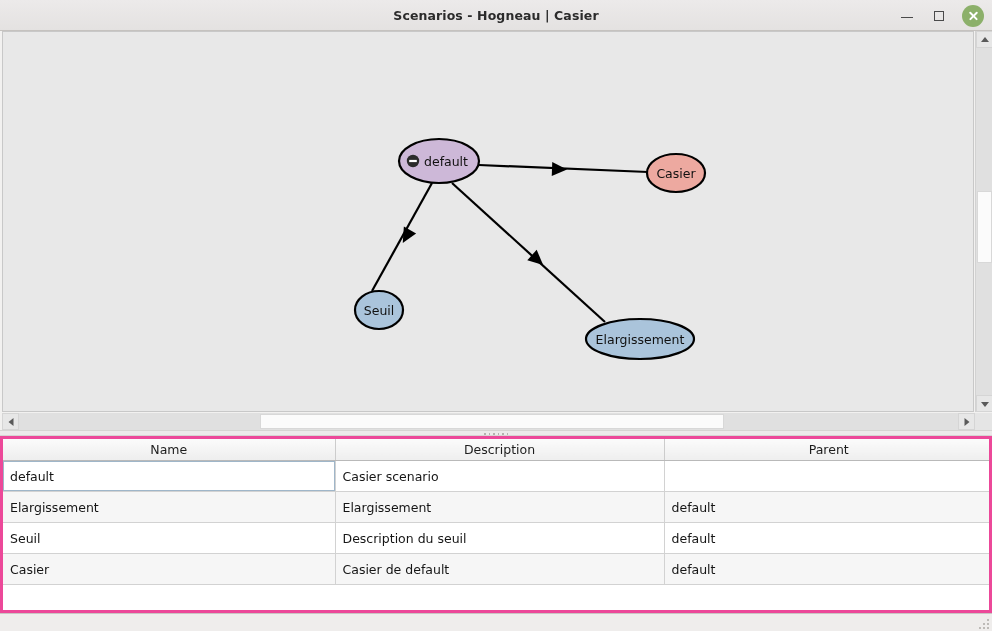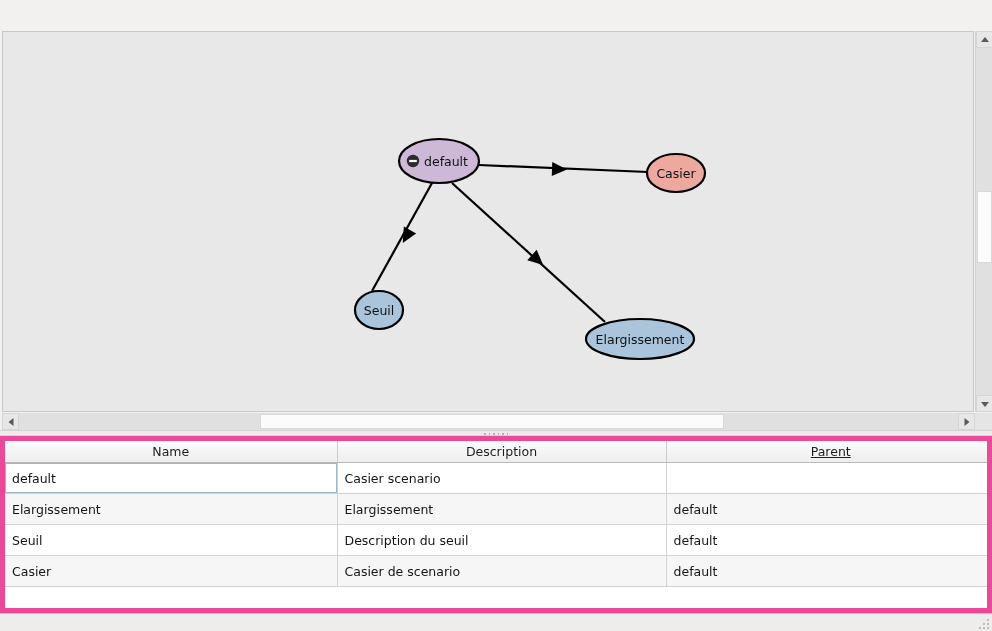--- a/index.html
+++ b/index.html
@@ -83,33 +83,33 @@
     position:absolute;left:0;top:430px;width:992px;height:6px;
     background:#eceaea;border-top:1px solid #d6d4d2;border-bottom:1px solid #d6d4d2;
     box-sizing:border-box;
   }
   .grip{position:absolute;left:50%;top:2px;transform:translateX(-50%);display:flex;gap:3px;}
   .grip i{width:1.5px;height:1.5px;background:#b4b1ae;display:block;}
 
   
   .table-pane{
     position:absolute;left:0;top:436px;width:992px;height:177px;
-    background:#ffffff;border:5px solid #ec4899;box-sizing:border-box;overflow:hidden;
+    background:#ffffff;border:3px solid #ec4899;box-sizing:border-box;overflow:hidden;
   }
   table.grid{border-collapse:collapse;width:100%;table-layout:fixed;}
   table.grid col.c-name{width:332px;}
   table.grid col.c-desc{width:329px;}
   table.grid col.c-parent{width:329px;}
   table.grid th{
     height:21px;font-size:12.5px;font-weight:400;color:#1d1d1d;
     background:linear-gradient(#fbfbfb,#eeeeee);
     border-right:1px solid #cccccc;border-bottom:1px solid #b9b9b9;
     text-align:center;padding:0;
   }
-  table.grid th:last-child{border-right:none;text-decoration:underline;}
+  table.grid th:last-child{border-right:none;}
   table.grid td{
     height:30px;font-size:12.5px;color:#151515;padding:0 0 0 7px;
     border-right:1px solid #d2d2d2;border-bottom:1px solid #d2d2d2;
     white-space:nowrap;overflow:hidden;
   }
   table.grid td:last-child{border-right:none;}
   tr.alt td{background:#f6f6f6;}
   tr.plain td{background:#ffffff;}
   td.selected{
     background:#e4eef7;
@@ -122,20 +122,32 @@
     background:#efedec;border-top:1px solid #c9c6c3;box-sizing:border-box;
   }
   .resize-grip{position:absolute;right:3px;bottom:2px;width:13px;height:13px;}
   .resize-grip i{position:absolute;width:2px;height:2px;background:#bdbab7;display:block;}
 </style>
 </head>
 <body>
 
 <div id="app">
 
+  <div class="titlebar">
+    <div class="title">Scenarios - Hogneau | Casier</div>
+    <div class="wbtns">
+      <div class="wbtn">
+          <span class="min"></span>
+        </div>
+      <div class="wbtn">
+          <span class="maxsq"></span>
+        </div>
+      <div class="wclose"></div>
+    </div>
+  </div>
 
   <div class="graph-pane">
     <svg id="graph-svg" width="970" height="379" viewBox="0 0 970 379">
         <g>
           <line x1="476" y1="133" x2="645" y2="140" stroke="#000" stroke-width="2.2"></line>
           <path d="M 0 -7 L 15 0 L 0 7 Z" fill="#000" transform="translate(549,137) rotate(2)"></path>
         </g>
         <g>
           <line x1="429" y1="151" x2="369" y2="259" stroke="#000" stroke-width="2.2"></line>
           <path d="M 0 -7 L 15 0 L 0 7 Z" fill="#000" transform="translate(407,198) rotate(119)"></path>
@@ -224,21 +236,21 @@
             <td>Elargissement</td>
             <td>default</td>
           </tr>
           <tr class="plain">
             <td>Seuil</td>
             <td>Description du seuil</td>
             <td>default</td>
           </tr>
           <tr class="alt">
             <td>Casier</td>
-            <td>Casier de scenario</td>
+            <td>Casier de default</td>
             <td>default</td>
           </tr>
         </tbody>
     </table>
   </div>
 
   <div class="statusbar">
     <span></span>
     <div class="resize-grip">
       <i style="right:0;bottom:0"></i>

